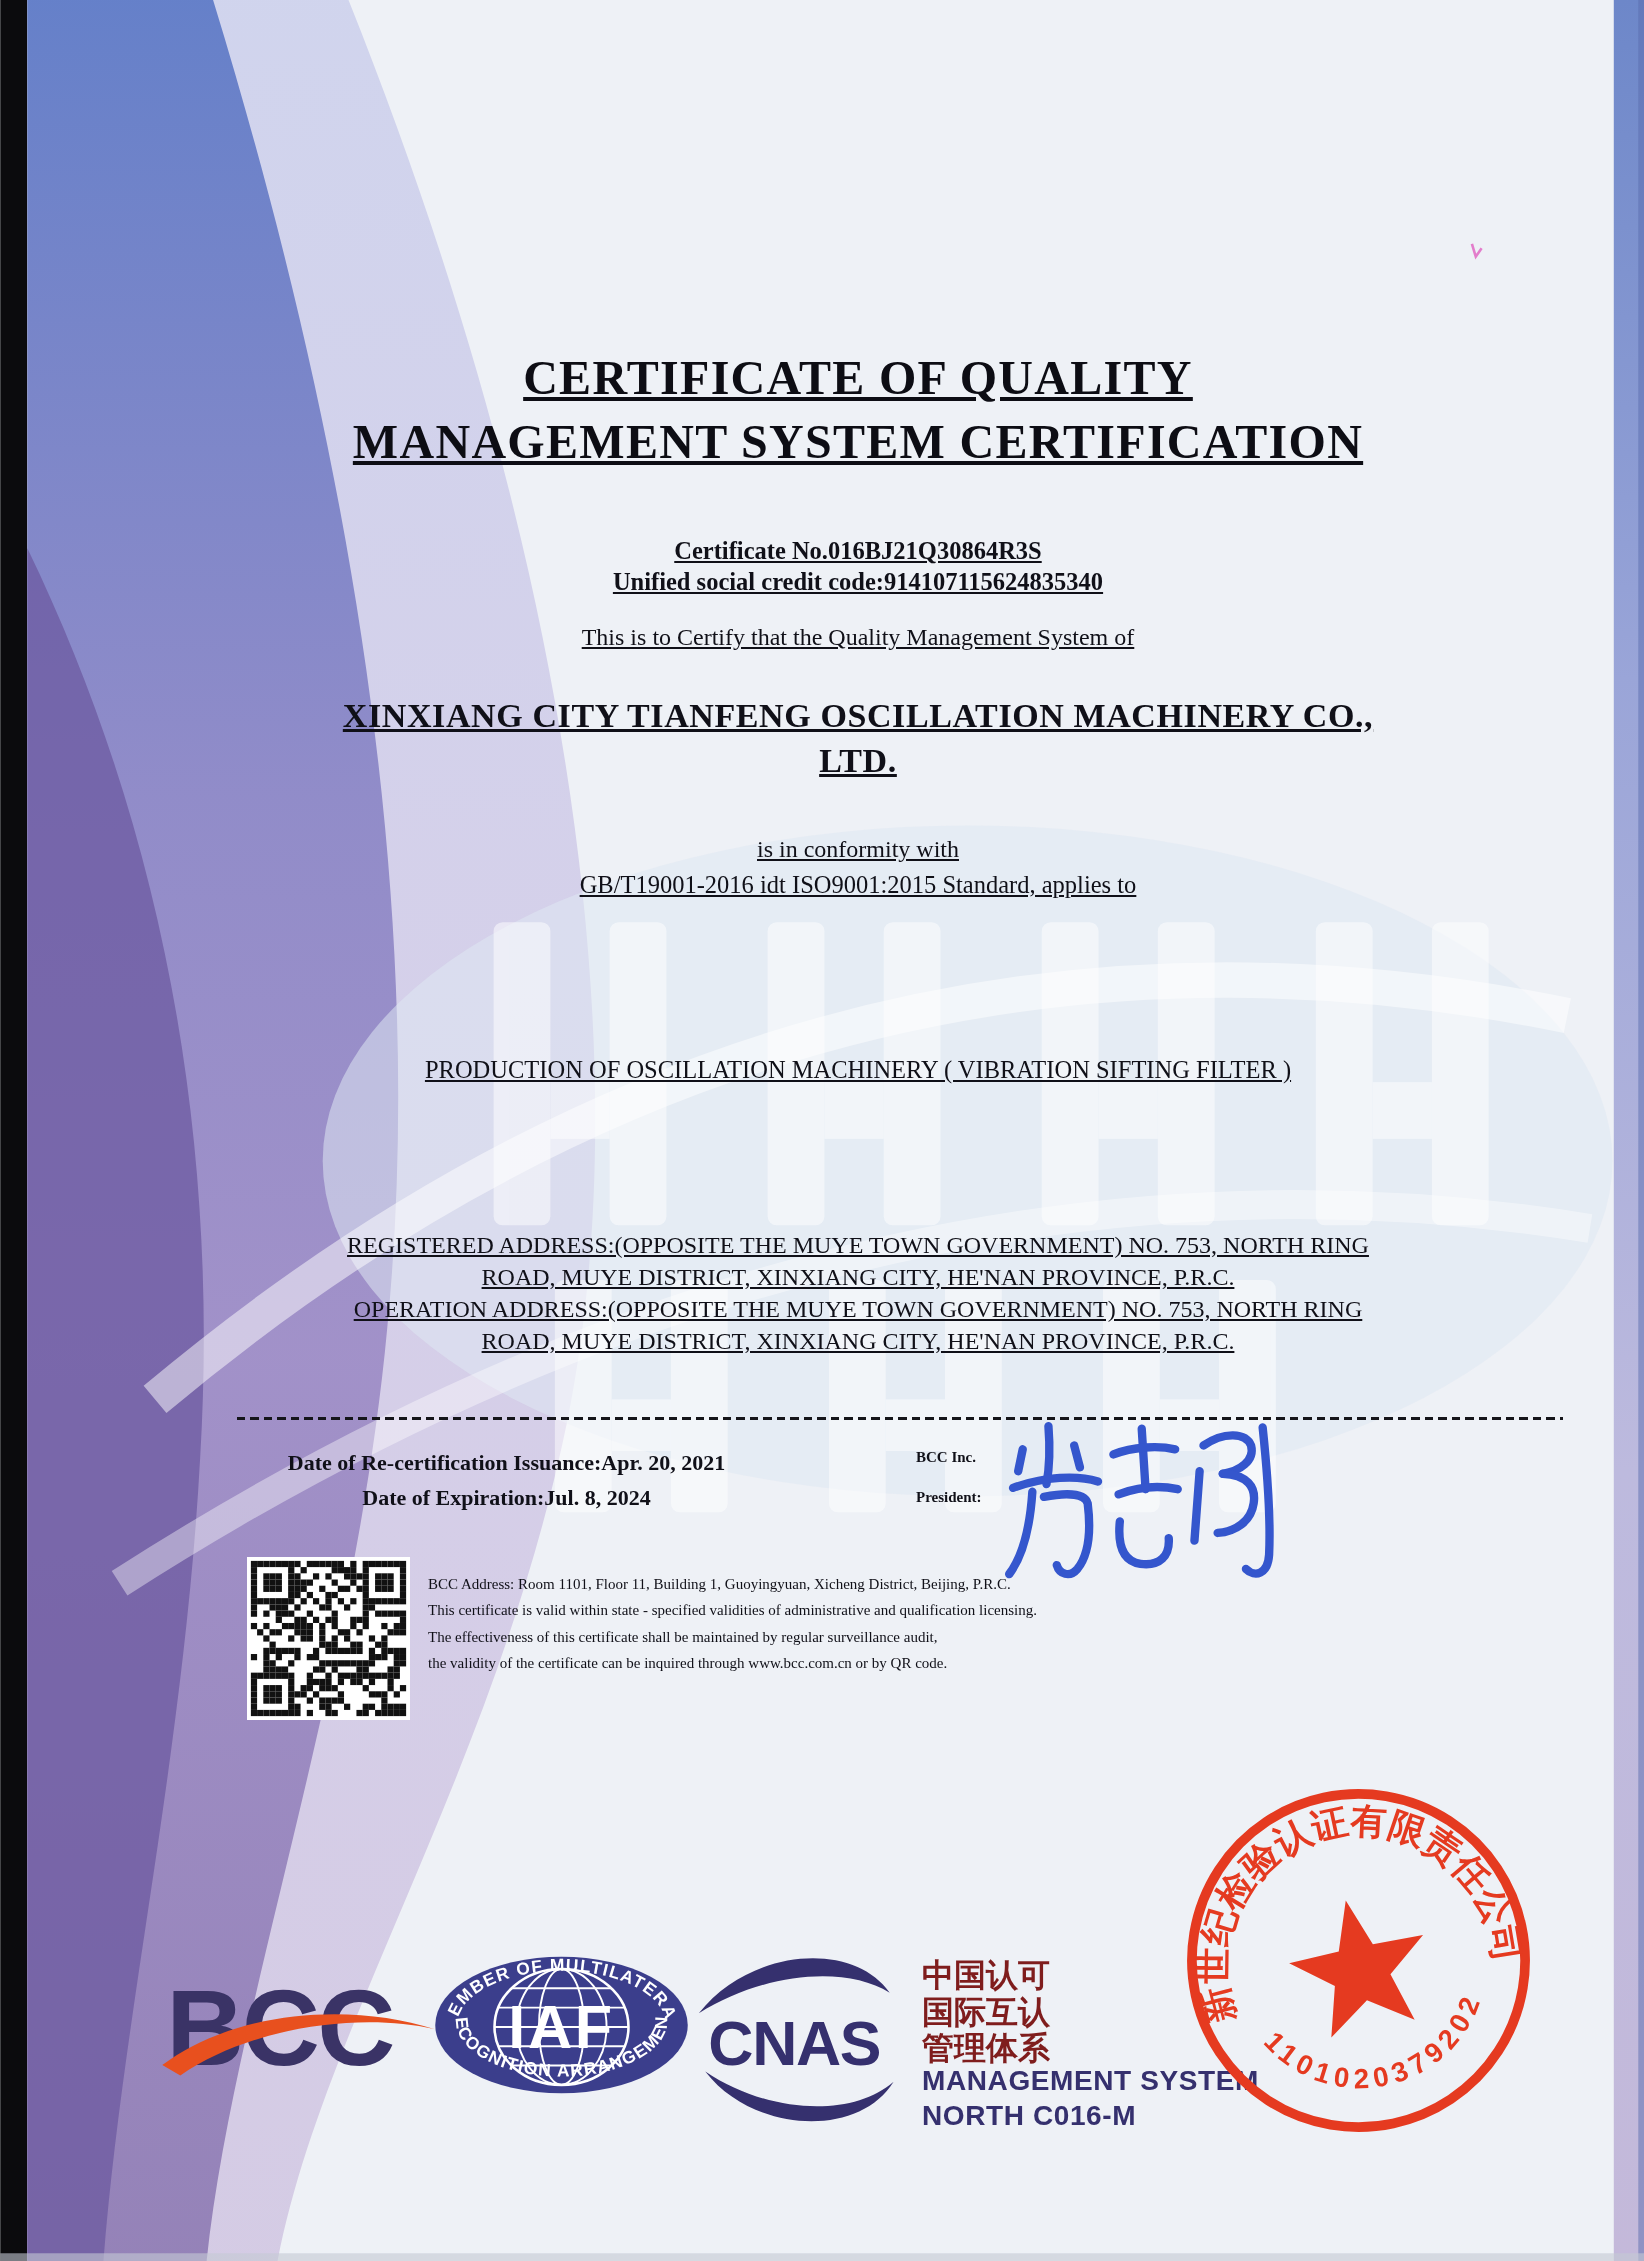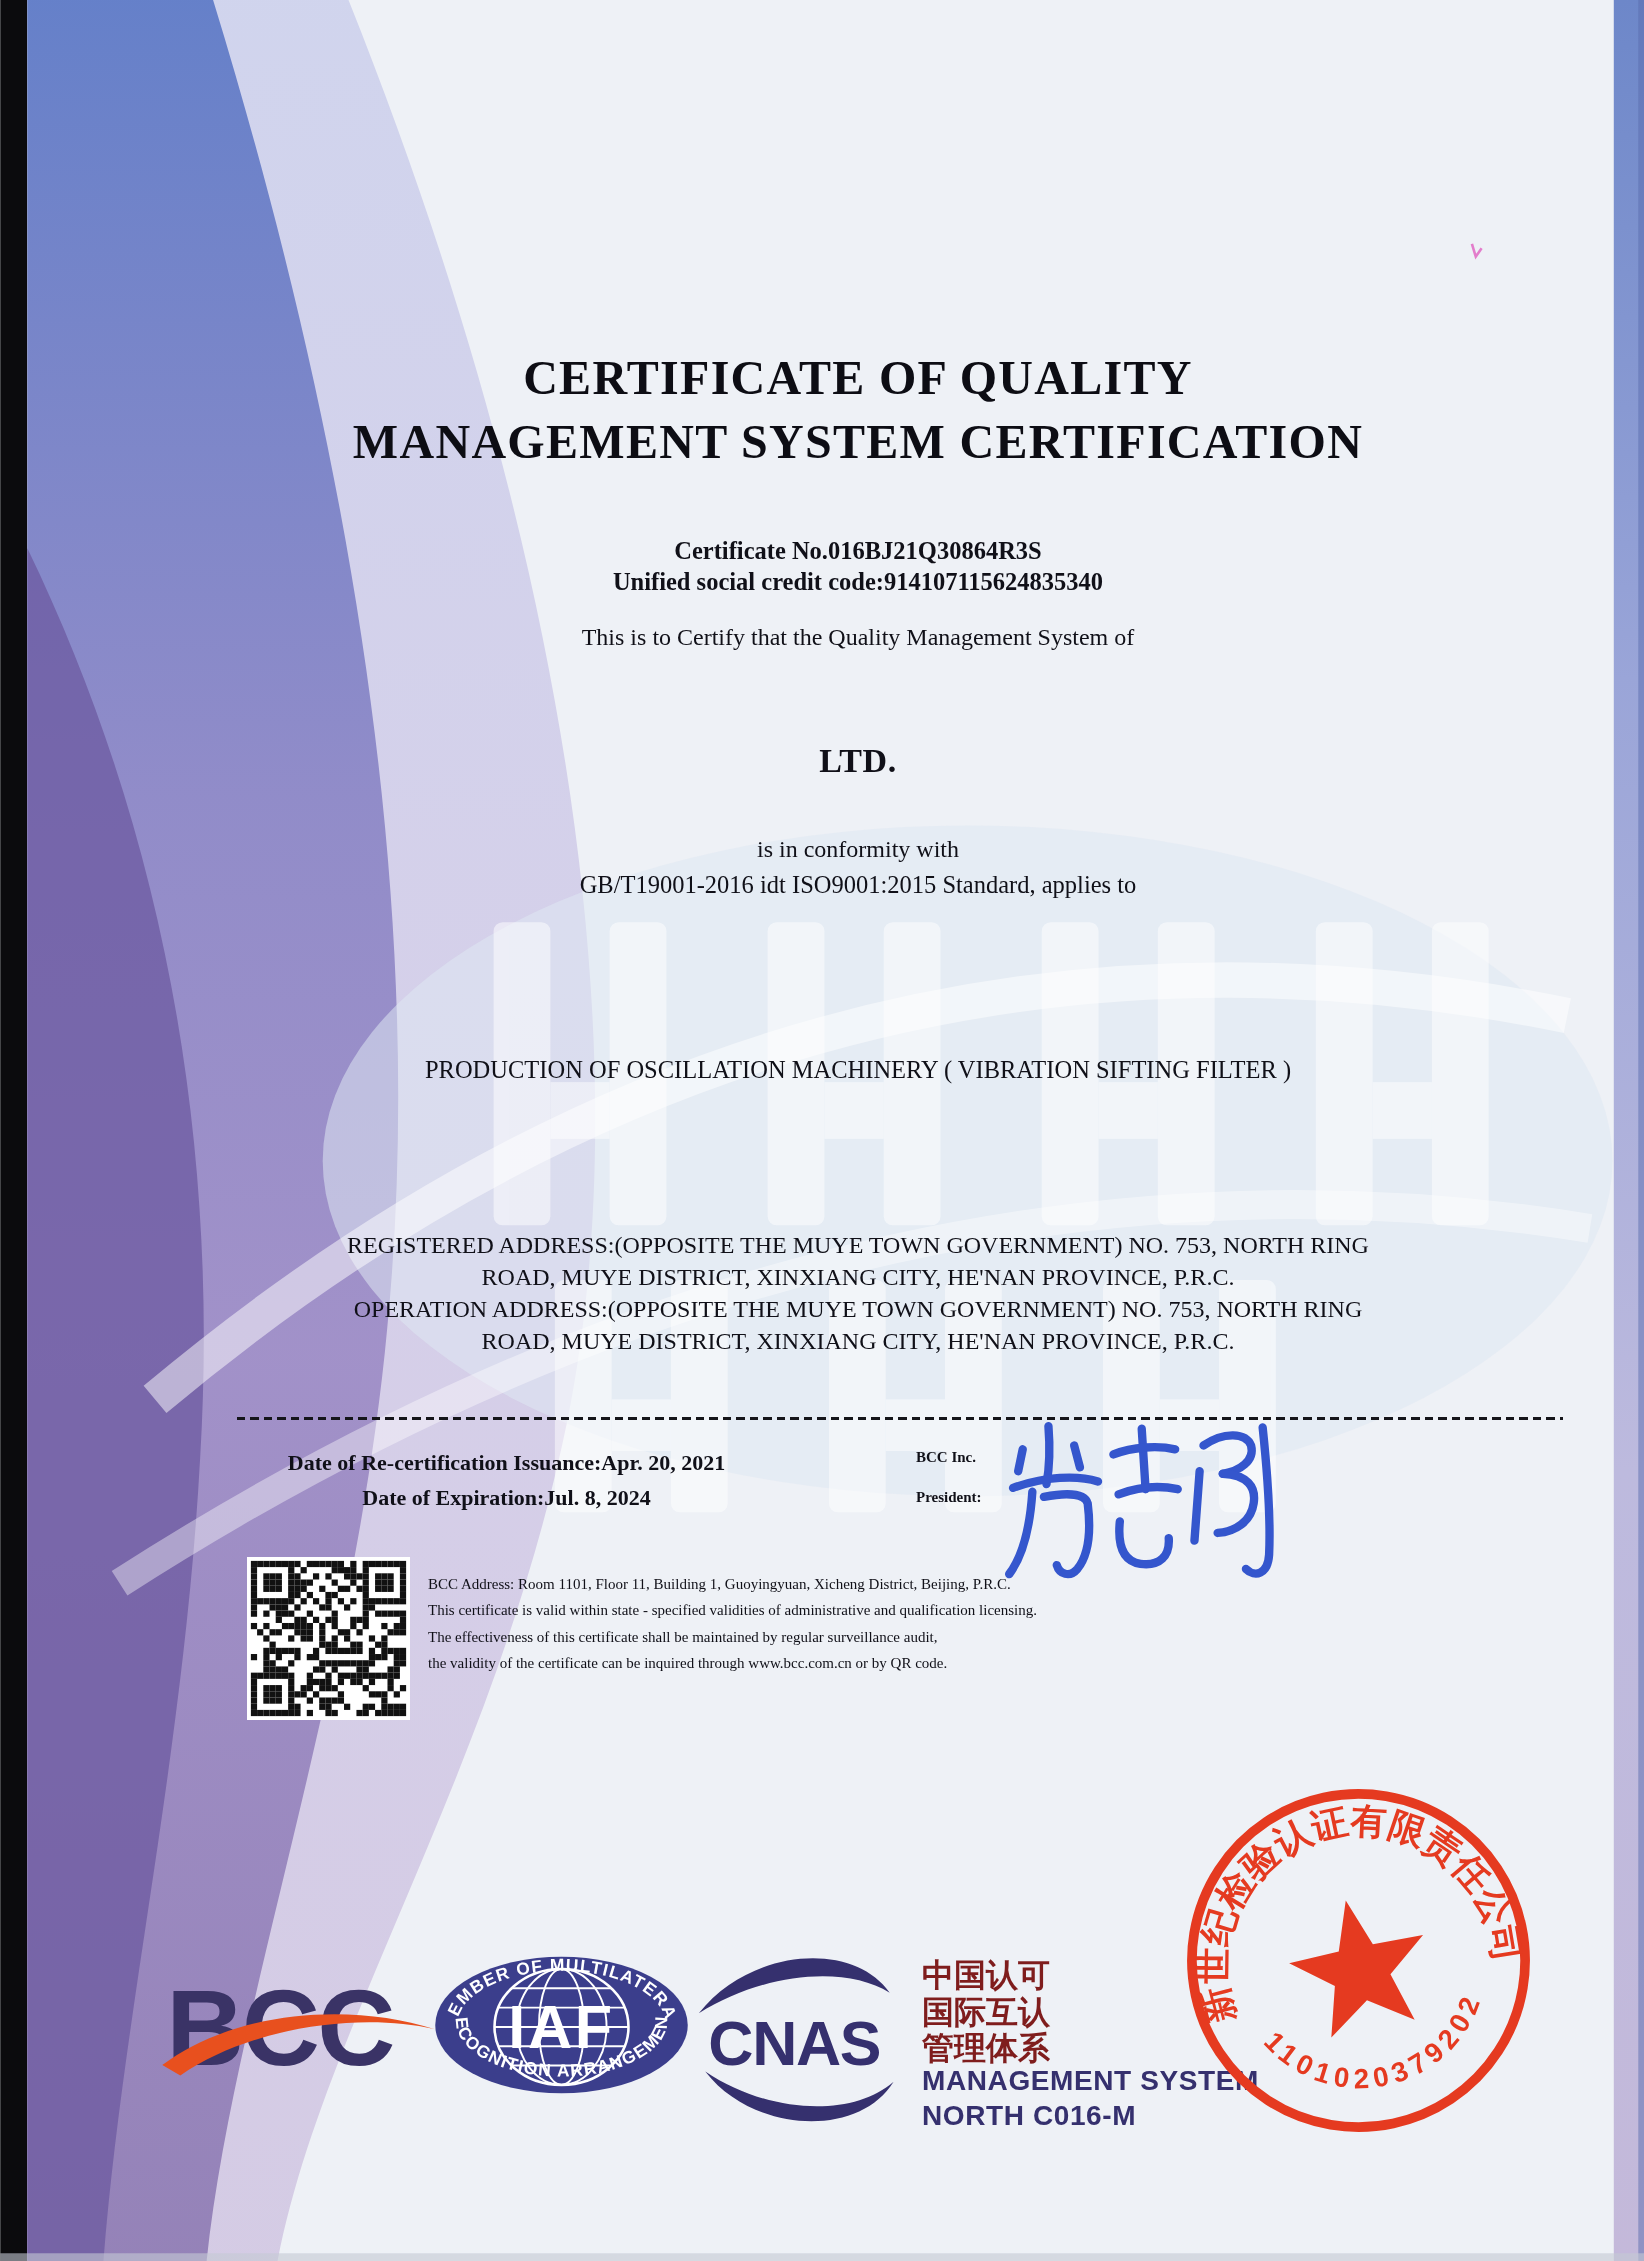--- a/index.html
+++ b/index.html
@@ -1,19 +1,19 @@
 <!DOCTYPE html>
 <html style="font-size:10.3px"><head>
 <meta charset="utf-8">
 <style>
   html,body{margin:0;padding:0;background:#555;}
   .page{position:relative;width:1645px;height:2261px;background:#eef1f6;overflow:hidden;
         font-family:"Liberation Serif","DejaVu Serif",serif;color:#101018;}
   .abs{position:absolute;}
-  .ctext{left:97px;width:1522px;text-align:center;}
+  .ctext{left:97px;width:1522px;text-align:center;text-decoration:underline;}
   .title{font-size:48px;font-weight:bold;letter-spacing:1.3px;color:#0d0d14;}
   .meta{font-size:24.5px;font-weight:bold;}
   .plain{font-size:24px;}
   .company{font-size:34px;font-weight:bold;letter-spacing:0.6px;}
   .scope{font-size:24.5px;}
   .addr{font-size:24px;line-height:32px;}
   .dash-line{height:3.2px;background:repeating-linear-gradient(90deg,#15151a 0 8.4px,transparent 8.4px 13.5px);}
   .dates{width:497px;text-align:center;font-size:22px;font-weight:bold;line-height:35px;}
   .issuer{font-size:15px;font-weight:bold;}
   .fineprint{font-size:15px;line-height:26.4px;width:858px;}
@@ -83,20 +83,21 @@
   </svg>
 
   <div class="abs ctext title" style="top:350px">CERTIFICATE OF QUALITY</div>
   <div class="abs ctext title" style="top:414px">MANAGEMENT SYSTEM CERTIFICATION</div>
 
   <div class="abs ctext meta" style="top:537px">Certificate No.016BJ21Q30864R3S</div>
   <div class="abs ctext meta" style="top:568px">Unified social credit code:914107115624835340</div>
 
   <div class="abs ctext plain" style="top:624px">This is to Certify that the Quality Management System of</div>
 
+  <div class="abs ctext company" style="top:697px">XINXIANG CITY TIANFENG OSCILLATION MACHINERY CO.,</div>
   <div class="abs ctext company" style="top:742px">LTD.</div>
 
   <div class="abs ctext plain" style="top:836px">is in conformity with</div>
   <div class="abs ctext scope" style="top:871px">GB/T19001-2016 idt ISO9001:2015 Standard, applies to</div>
 
   <div class="abs ctext scope" style="top:1056px">PRODUCTION OF OSCILLATION MACHINERY ( VIBRATION SIFTING FILTER )</div>
 
   <div class="abs ctext addr" style="top:1229px">
     <div>REGISTERED ADDRESS:(OPPOSITE THE MUYE TOWN GOVERNMENT) NO. 753, NORTH RING</div>
     <div>ROAD, MUYE DISTRICT, XINXIANG CITY, HE'NAN PROVINCE, P.R.C.</div>

